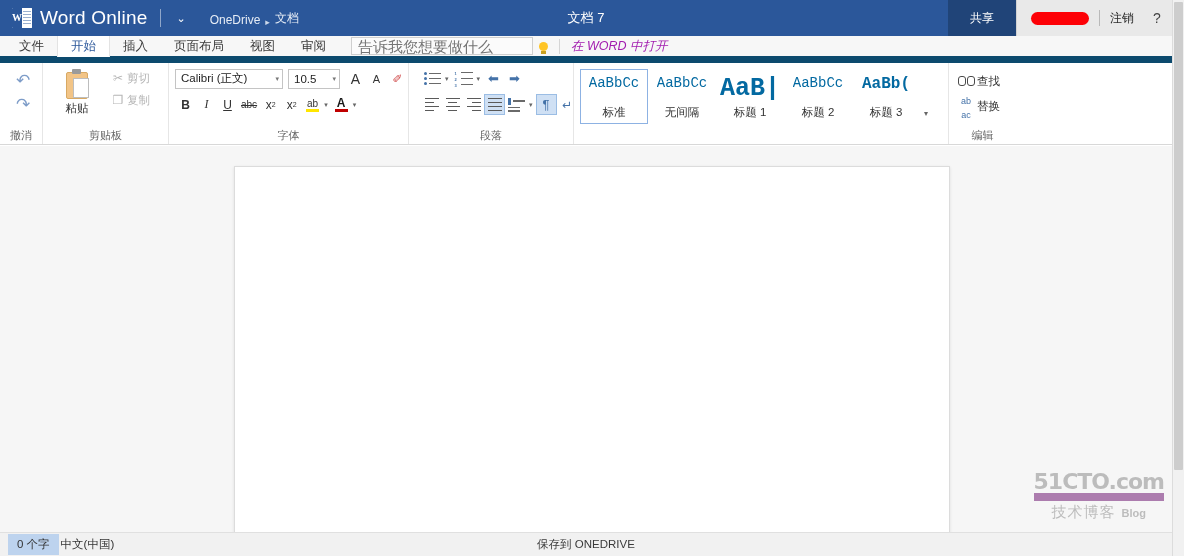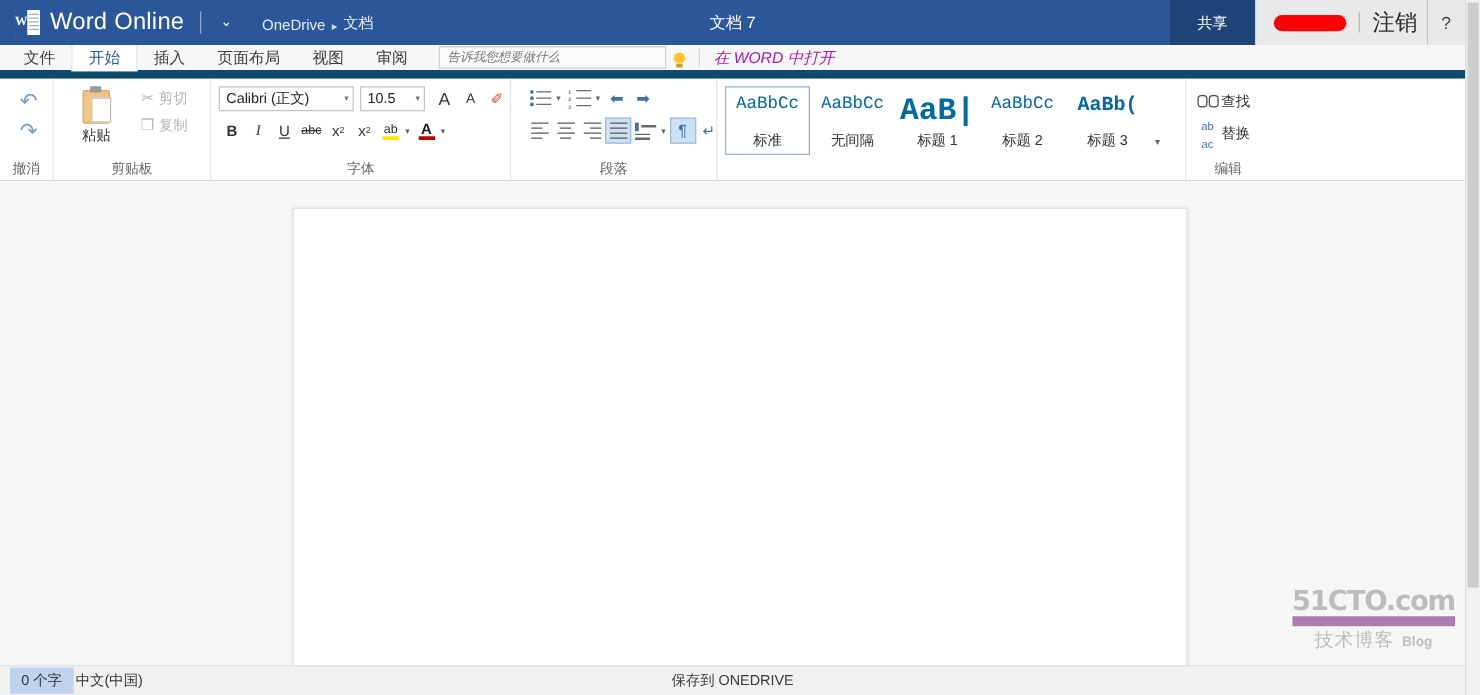--- a/index.html
+++ b/index.html
@@ -142,21 +142,21 @@
     background: #fd0006;
     border-radius: 7px;
   }
   .acct-divider {
     width: 1px; height: 16px;
     background: #b9b9b9;
     margin: 0 10px;
   }
   .acct-link {
     color: #2a2a2a;
-    font-size: 18px;
+    font-size: 12px;
     cursor: pointer;
   }
   .help-btn {
     background: #e9e9e9;
     color: #444;
     font-size: 14px;
     display: flex;
     align-items: center;
     justify-content: center;
     width: 30px;
@@ -203,22 +203,21 @@
     display: flex;
     align-items: center;
     padding: 0 4px;
     box-sizing: border-box;
   }
   .tell-me input {
     border: 0;
     outline: 0;
     background: transparent;
     width: 100%;
-    font-size: 10px;
-    font-style: italic;
+    font-size: 15px;
     color: #888;
     font-family: "Liberation Sans", sans-serif;
   }
   .bulb {
     width: 9px; height: 9px;
     border-radius: 50%;
     background: #ffc425;
     margin-left: 6px;
     position: relative;
     flex: none;

